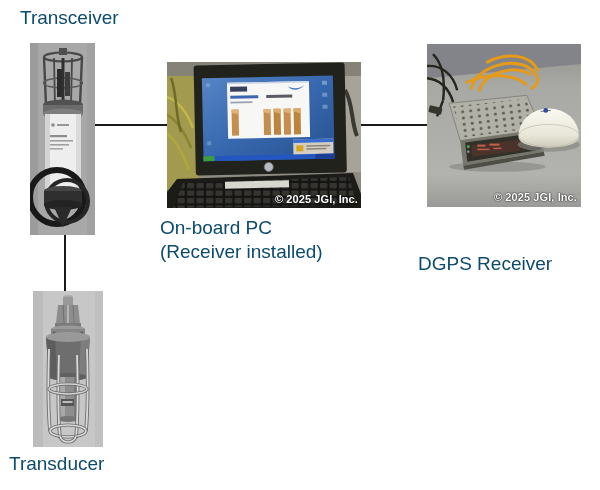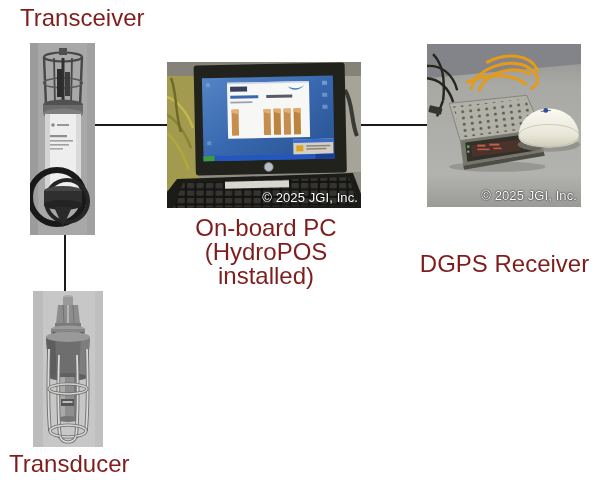--- a/index.html
+++ b/index.html
@@ -1,44 +1,44 @@
 <!DOCTYPE html>
 <html><head>
 <meta charset="utf-8">
 <style>
   * { margin:0; padding:0; box-sizing:border-box; }
   html,body { width:600px; height:490px; background:#ffffff; font-family:"Liberation Sans", sans-serif; }
   #canvas { position:relative; width:600px; height:490px; background:#ffffff; overflow:hidden; }
 
-  .node-label { position:absolute; color:#7f1d1d; font-size:24px; line-height:24px; white-space:nowrap; }
-  .node-label.center { text-align:center; white-space:normal; }
+  .node-label { position:absolute; color:#0c4a6e; font-size:19px; line-height:24px; white-space:nowrap; }
+  .node-label.center { white-space:normal; }
 
   .connector { position:absolute; background:#1a1a1a; }
 
   .photo { position:absolute; overflow:hidden; }
   .photo svg { display:block; }
 
   .watermark {
     position:absolute; right:4px; bottom:4px;
-    color:#ffffff; font-size:13px; font-weight:normal;
+    color:#ffffff; font-size:11px; font-weight:bold;
     text-shadow:0 0 2px rgba(0,0,0,0.75), 0 0 1px rgba(0,0,0,0.9);
     white-space:nowrap; letter-spacing:0.1px;
   }
   .photo.laptop .watermark { bottom:3px; right:3px; }
 </style>
 </head>
 <body>
 
 <div id="canvas">
 
   <div class="node-label" style="left:20px; top:6px;">Transceiver</div>
 
   <div class="node-label center" style="left:160px; top:216px; width:212px;">
     <div>On-board PC</div>
-    <div>(HydroPOS installed)</div>
+    <div>(Receiver installed)</div>
   </div>
 
   <div class="node-label center" style="left:418px; top:217px; width:173px;margin-top:35px;">DGPS Receiver</div>
 
   <div class="node-label" style="left:9px; top:452px;">Transducer</div>
 
   <div class="connector" style="left:95px; top:124px; width:72px; height:2px;"></div>
   <div class="connector" style="left:361px; top:124px; width:67px; height:2px;"></div>
   <div class="connector" style="left:64px; top:235px; width:2px; height:56px;"></div>
 

